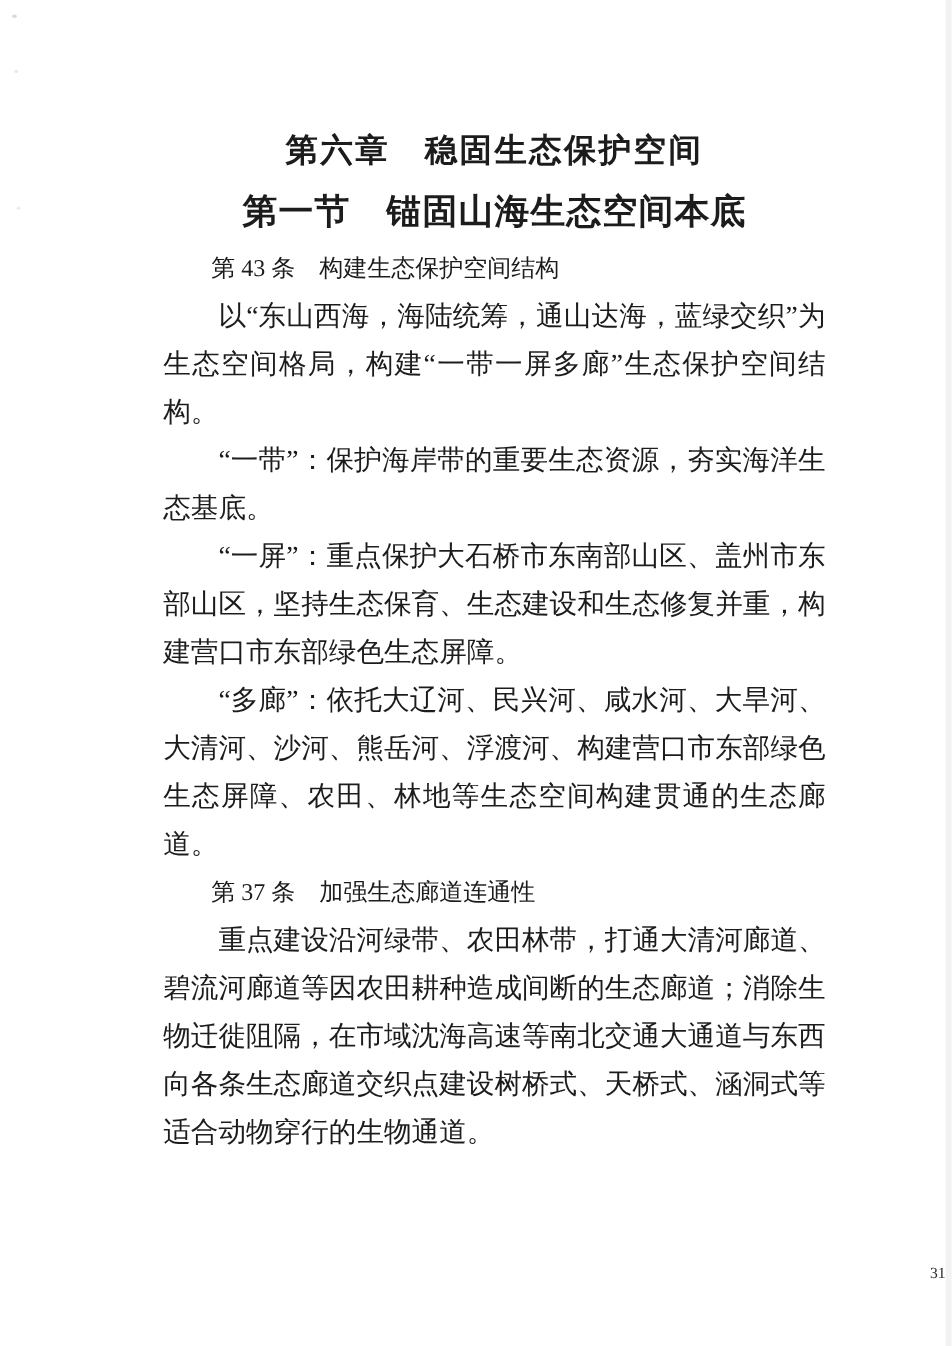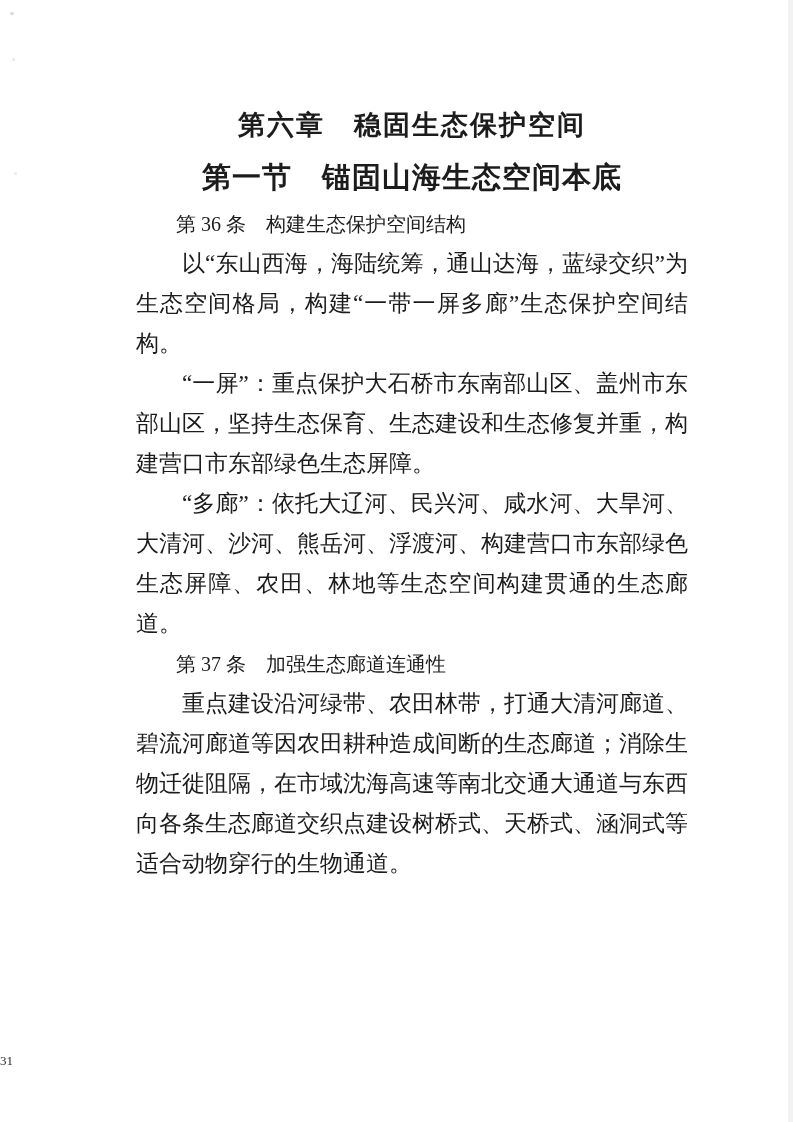--- a/index.html
+++ b/index.html
@@ -56,21 +56,21 @@
     line-height: 40px;
     text-indent: 2em;
     text-align: justify;
     margin: 0;
   }
   .page-number {
     position: absolute;
     left: 0;
     right: 0;
     bottom: 53px;
-    text-align: left;
+    text-align: right;
     font-size: 13px;
     color: #2a2a2a;
   }
   .scan-speck {
     position: absolute;
     background: #d8d8d6;
     border-radius: 50%;
   }
   .speck-1 { left: 10px; top: 12px; width: 4px; height: 3px; }
   .speck-2 { left: 12px; top: 58px; width: 3px; height: 3px; opacity: .6; }
@@ -84,24 +84,25 @@
   <span class="scan-speck speck-1"></span>
   <span class="scan-speck speck-2"></span>
   <span class="scan-speck speck-3"></span>
 
   <div class="content">
 
     <h1 class="chapter-title">第六章　稳固生态保护空间</h1>
 
     <h2 class="section-title">第一节　锚固山海生态空间本底</h2>
 
-    <h3 class="article-heading">第 36 条　构建生态保护空间结构</h3>
+    <h3 class="article-heading">第 43 条　构建生态保护空间结构</h3>
 
     <p class="para">以“东山西海，海陆统筹，通山达海，蓝绿交织”为生态空间格局，构建“一带一屏多廊”生态保护空间结构。</p>
 
+    <p class="para">“一带”：保护海岸带的重要生态资源，夯实海洋生态基底。</p>
 
     <p class="para">“一屏”：重点保护大石桥市东南部山区、盖州市东部山区，坚持生态保育、生态建设和生态修复并重，构建营口市东部绿色生态屏障。</p>
 
     <p class="para">“多廊”：依托大辽河、民兴河、咸水河、大旱河、大清河、沙河、熊岳河、浮渡河、构建营口市东部绿色生态屏障、农田、林地等生态空间构建贯通的生态廊道。</p>
 
     <h3 class="article-heading">第 37 条　加强生态廊道连通性</h3>
 
     <p class="para">重点建设沿河绿带、农田林带，打通大清河廊道、碧流河廊道等因农田耕种造成间断的生态廊道；消除生物迁徙阻隔，在市域沈海高速等南北交通大通道与东西向各条生态廊道交织点建设树桥式、天桥式、涵洞式等适合动物穿行的生物通道。</p>
 
   </div>

